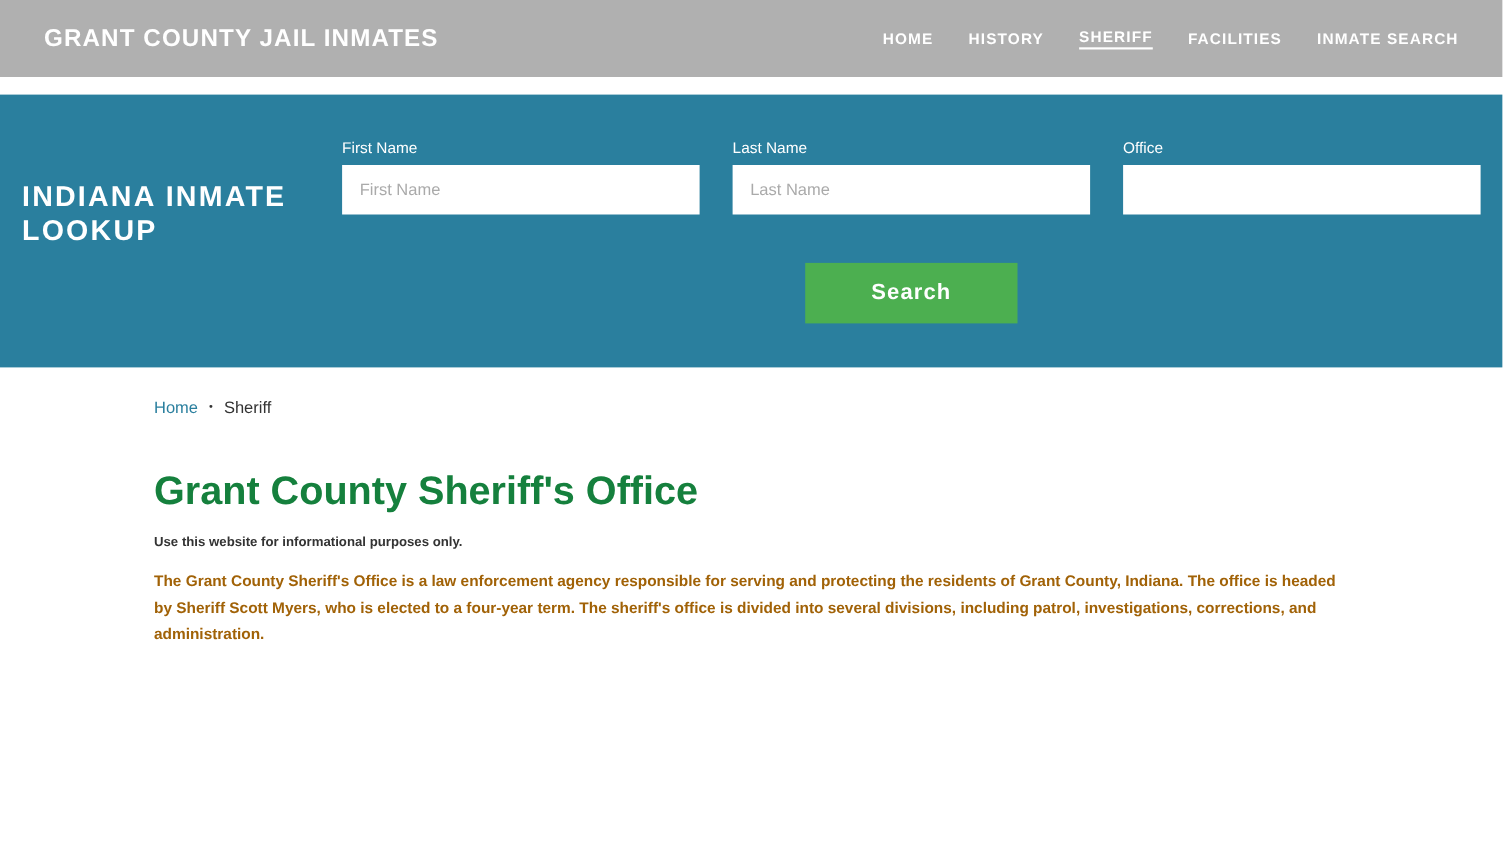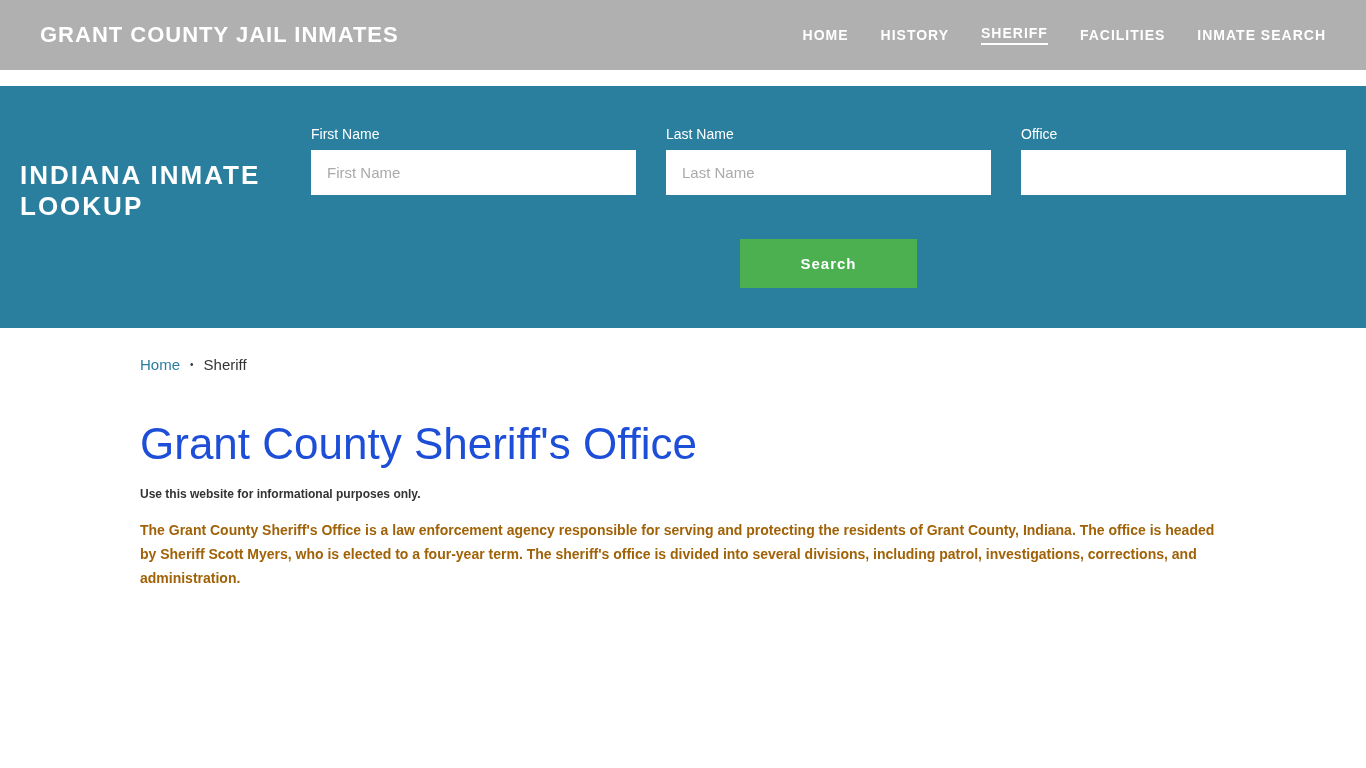--- a/index.html
+++ b/index.html
@@ -111,21 +111,21 @@
 
     .form-input::placeholder {
       color: #aaa;
     }
 
     .search-button {
       background: #4caf50;
       color: #fff;
       border: none;
       padding: 16px 60px;
-      font-size: 15px;
+      font-size: 20px;
       font-weight: 700;
       letter-spacing: 1px;
       cursor: pointer;
       text-transform: capitalize;
     }
 
     
     .breadcrumb {
       padding: 28px 140px 10px 140px;
       display: flex;
@@ -147,23 +147,23 @@
     .breadcrumb-current {
       color: #333;
     }
 
     
     .main-content {
       padding: 20px 140px 40px 140px;
     }
 
     .page-heading {
-      font-size: 44px;
-      font-weight: 400;
-      color: #1d4ed8;
+      font-size: 36px;
+      font-weight: 700;
+      color: #15803d;
       margin-bottom: 18px;
       margin-top: 16px;
     }
 
     .disclaimer {
       font-size: 12px;
       font-weight: 700;
       color: #333;
       margin-bottom: 18px;
     }

